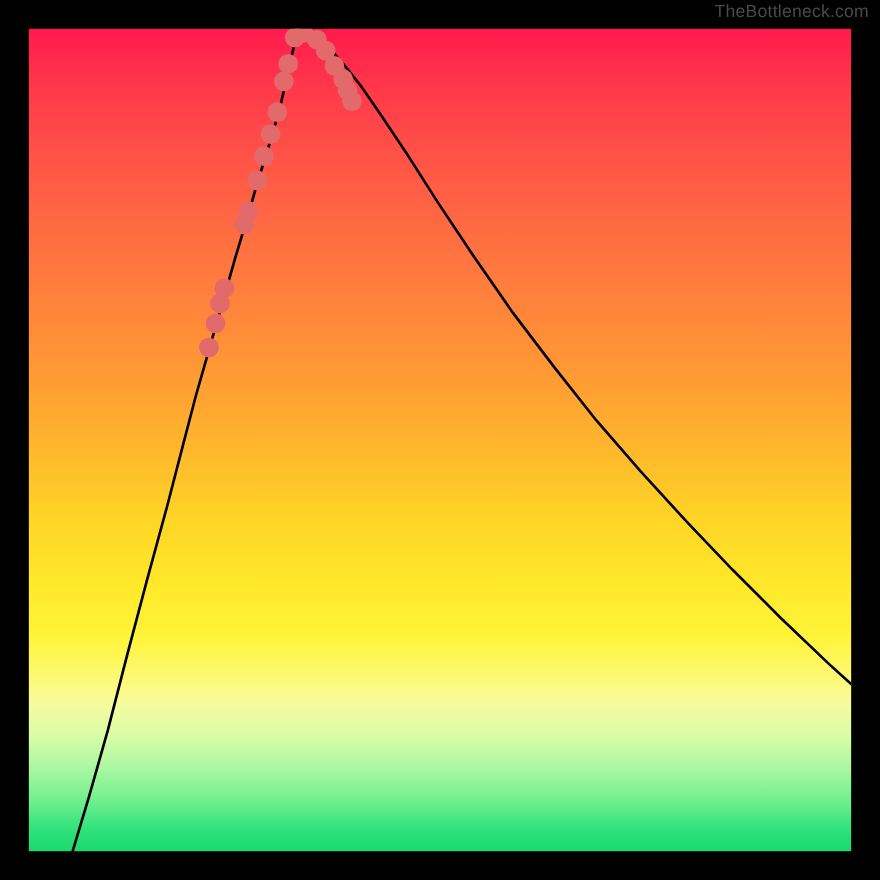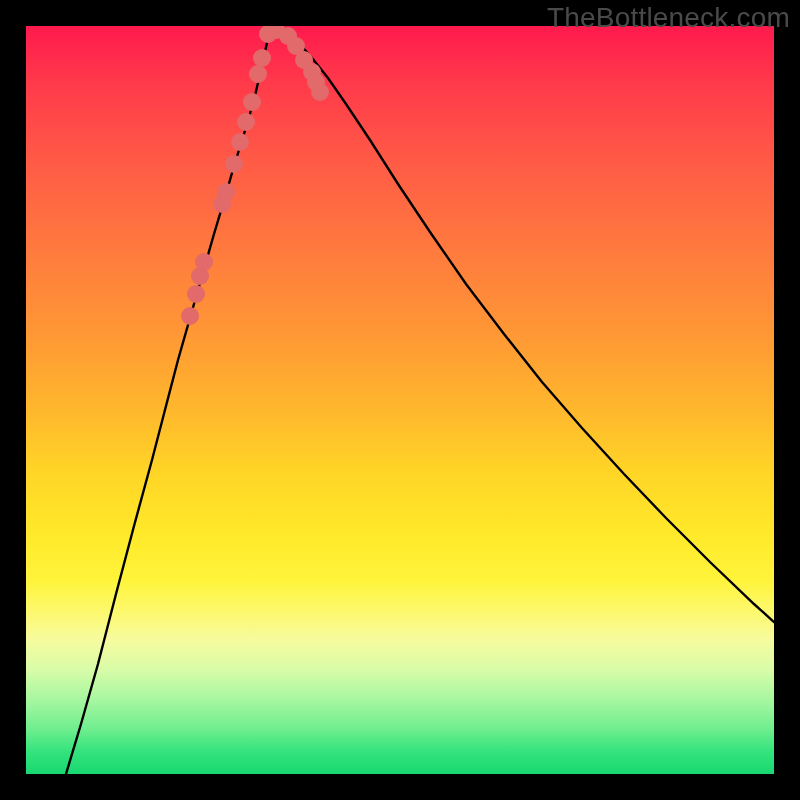--- a/index.html
+++ b/index.html
@@ -48,21 +48,21 @@
       #6fee8e 94%,
       #34e37d 97%,
       #18d86f 100%
     );
   }
   .watermark {
     position: absolute;
     top: 2px;
     right: 10px;
     color: #4a4a4a;
-    font-size: 28px;
+    font-size: 16px;
     font-weight: 500;
     letter-spacing: 0.2px;
     user-select: none;
   }
   svg.curve {
     position: absolute;
     inset: 0;
     width: 748px;
     height: 748px;
   }

